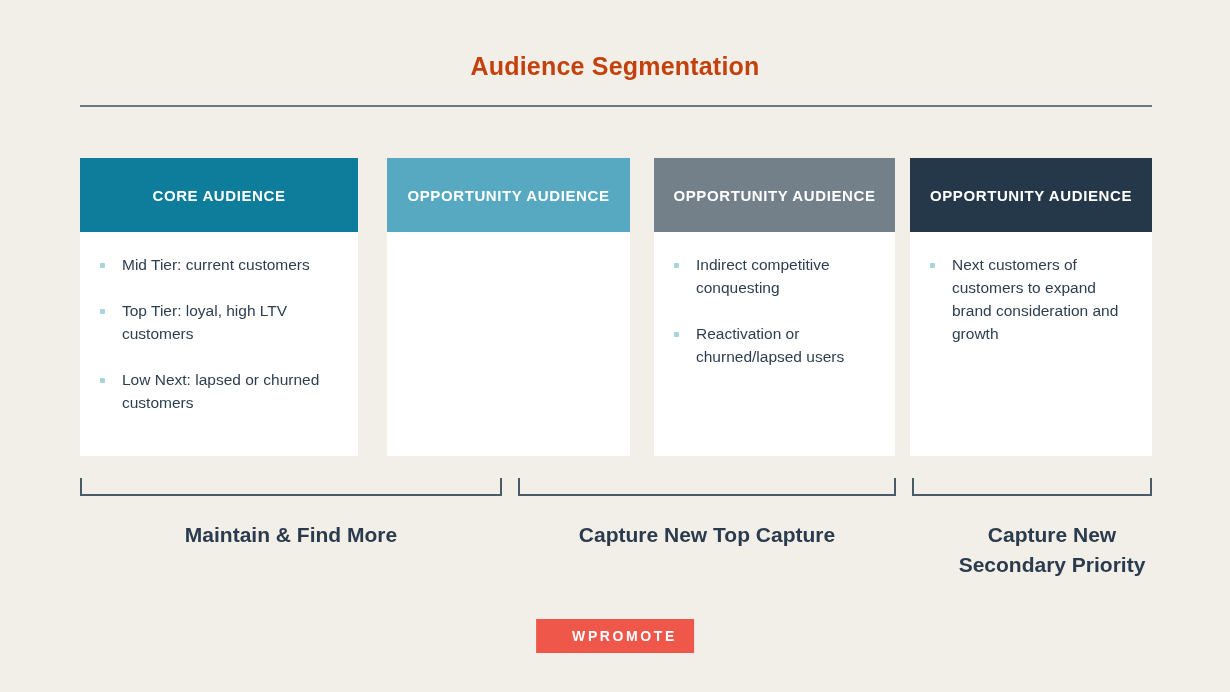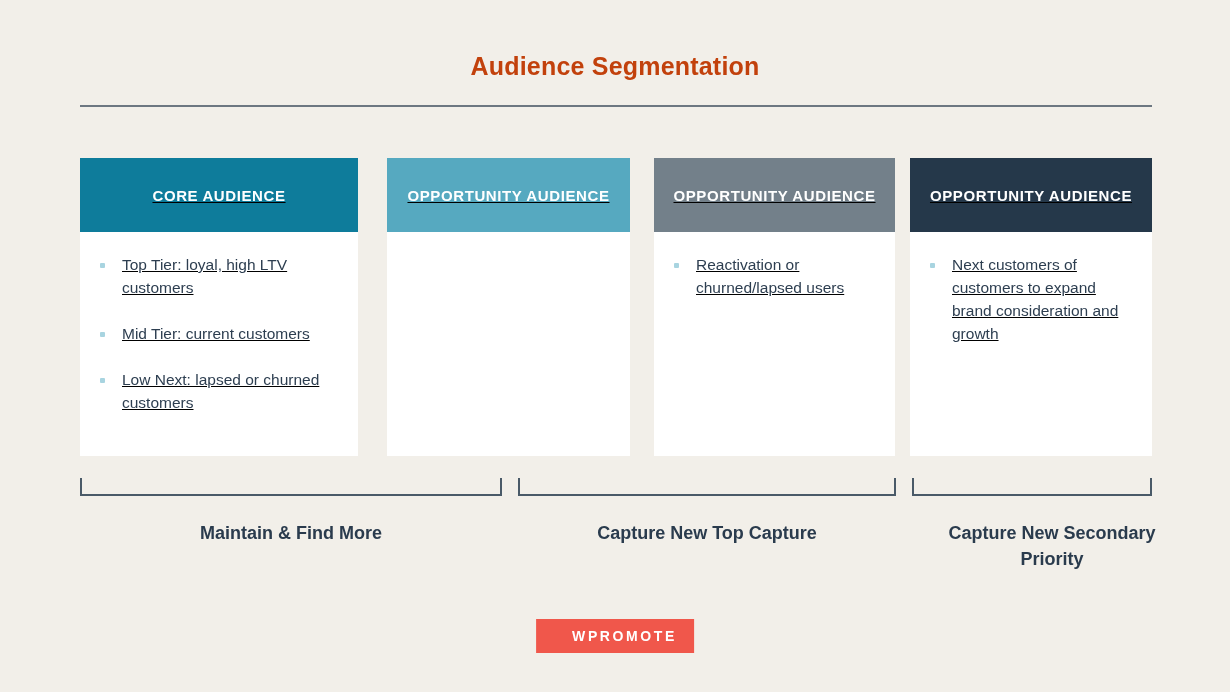--- a/index.html
+++ b/index.html
@@ -51,21 +51,20 @@
     width: 1072px;
     display: flex;
     align-items: flex-start;
   }
   .card {
     background: #FFFFFF;
     height: 298px;
     display: flex;
     flex-direction: column;
     box-sizing: border-box;
-    text-decoration: underline;
   }
   .card-1 { width: 278px; margin-right: 29px; }
   .card-2 { width: 243px; margin-right: 24px; }
   .card-3 { width: 241px; margin-right: 15px; }
   .card-4 { width: 242px; }
 
   .card-header {
     height: 74px;
     display: flex;
     align-items: center;
@@ -136,21 +135,21 @@
     position: absolute;
     left: 80px;
     top: 520px;
     width: 1072px;
     height: 60px;
   }
   .caption {
     position: absolute;
     top: 0;
     text-align: center;
-    font-size: 18px;
+    font-size: 21px;
     font-weight: bold;
     color: #2A3B4D;
     line-height: 1.45;
   }
   .caption-1 { left: 0px;   width: 422px; }
   .caption-2 { left: 438px; width: 378px; }
   .caption-3 { left: 832px; width: 240px; margin-left: 20px; }
 
   
   .logo {
@@ -176,42 +175,46 @@
   <div class="title-rule"></div>
 
   <div class="cards">
 
     <div class="card card-1">
       <div class="card-header hdr-teal">CORE AUDIENCE</div>
       <div class="card-body">
         <ul class="bullets">
           <li>
             <span class="dot"></span>
+            <span>Mid Tier: current customers</span>
+          </li>
+          <li>
+            <span class="dot"></span>
             <span>Top Tier: loyal, high LTV customers</span>
-          </li>
-          <li>
-            <span class="dot"></span>
-            <span>Mid Tier: current customers</span>
           </li>
           <li>
             <span class="dot"></span>
             <span>Low Next: lapsed or churned customers</span>
           </li>
         </ul>
       </div>
     </div>
 
     <div class="card card-2">
       <div class="card-header hdr-lblue">OPPORTUNITY AUDIENCE</div>
     </div>
 
     <div class="card card-3">
       <div class="card-header hdr-gray">OPPORTUNITY AUDIENCE</div>
       <div class="card-body">
         <ul class="bullets">
+          <li>
+            <span class="dot"></span>
+            <span>Indirect competitive conquesting</span>
+          </li>
           <li>
             <span class="dot"></span>
             <span>Reactivation or churned/lapsed users</span>
           </li>
         </ul>
       </div>
     </div>
 
     <div class="card card-4">
       <div class="card-header hdr-navy">OPPORTUNITY AUDIENCE</div>

